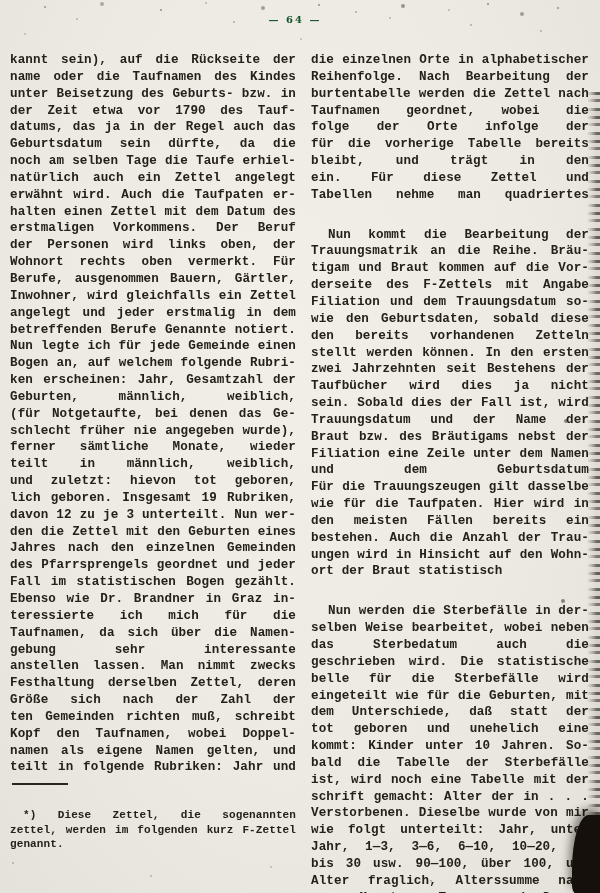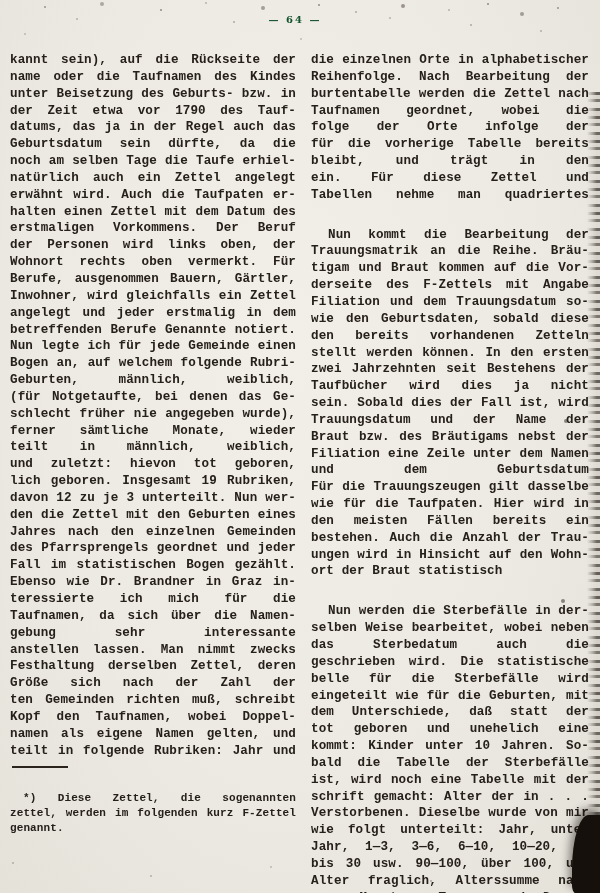--- a/index.html
+++ b/index.html
@@ -106,20 +106,21 @@
         <div class="line">halten einen Zettel mit dem Datum des</div>
         <div class="line">erstmaligen Vorkommens. Der Beruf</div>
         <div class="line">der Personen wird links oben, der</div>
         <div class="line">Wohnort rechts oben vermerkt. Für</div>
         <div class="line">Berufe, ausgenommen Bauern, Gärtler,</div>
         <div class="line">Inwohner, wird gleichfalls ein Zettel</div>
         <div class="line">angelegt und jeder erstmalig in dem</div>
         <div class="line">betreffenden Berufe Genannte notiert.</div>
         <div class="line">Nun legte ich für jede Gemeinde einen</div>
         <div class="line">Bogen an, auf welchem folgende Rubri-</div>
+        <div class="line">ken erscheinen: Jahr, Gesamtzahl der</div>
         <div class="line">Geburten, männlich, weiblich, unbekannt</div>
         <div class="line">(für Notgetaufte, bei denen das Ge-</div>
         <div class="line">schlecht früher nie angegeben wurde),</div>
         <div class="line">ferner sämtliche Monate, wieder unter-</div>
         <div class="line">teilt in männlich, weiblich, unbekannt,</div>
         <div class="line">und zuletzt: hievon tot geboren, unehe-</div>
         <div class="line">lich geboren. Insgesamt 19 Rubriken,</div>
         <div class="line">davon 12 zu je 3 unterteilt. Nun wer-</div>
         <div class="line">den die Zettel mit den Geburten eines</div>
         <div class="line">Jahres nach den einzelnen Gemeinden</div>

